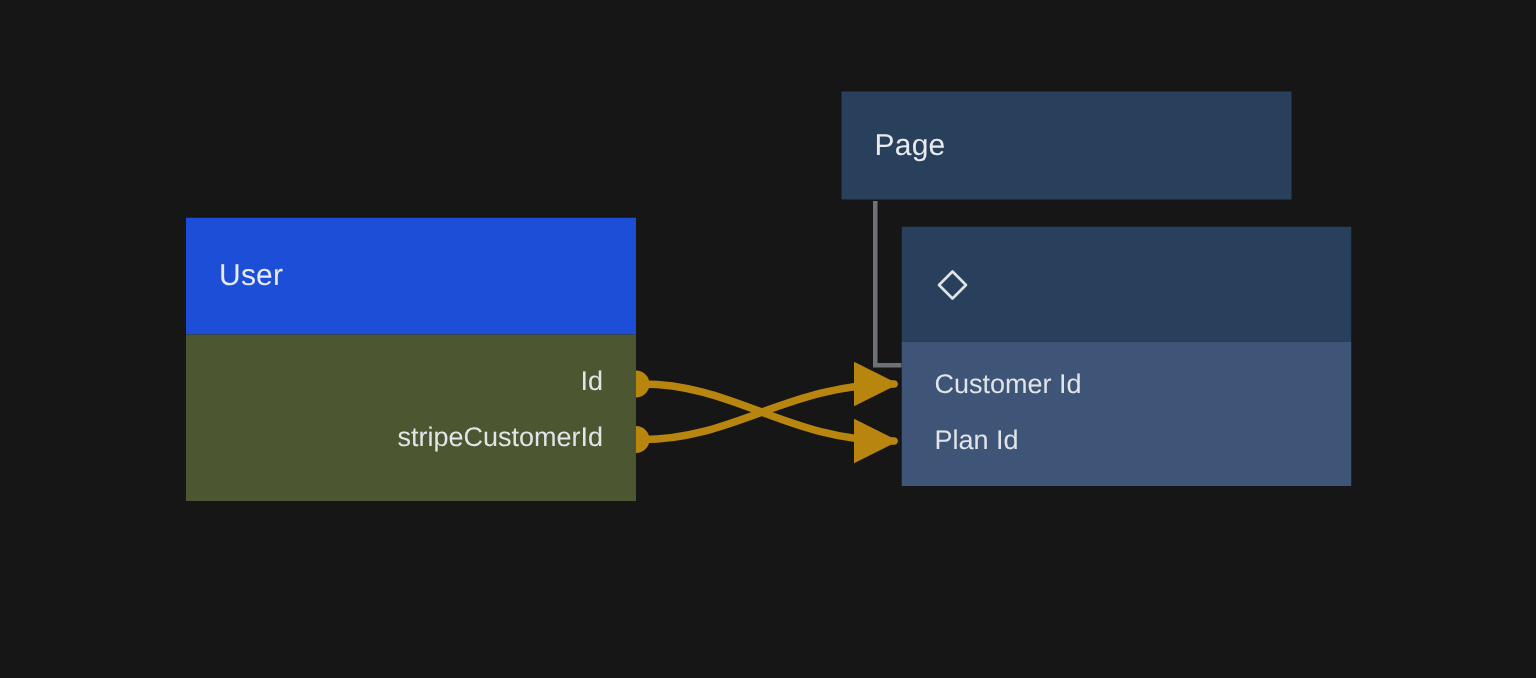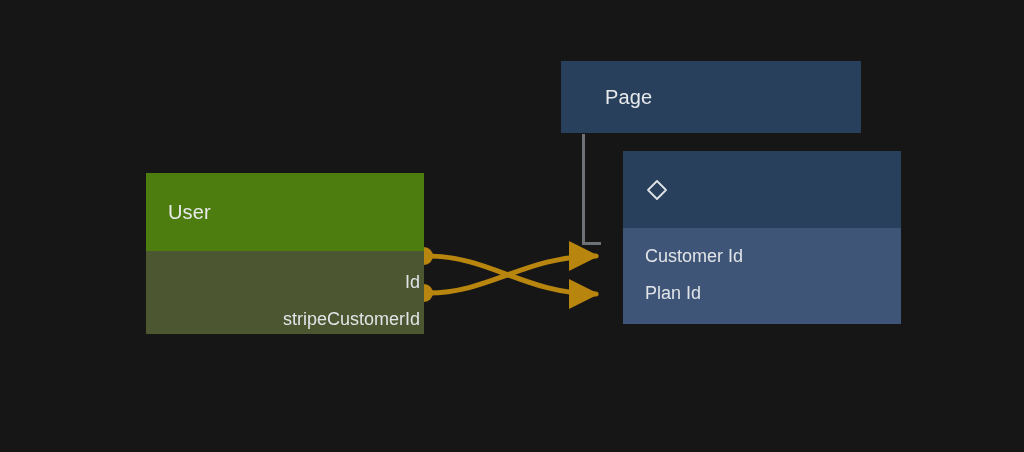--- a/index.html
+++ b/index.html
@@ -24,21 +24,20 @@
     left: 0;
     top: 0;
     width: 1024px;
     height: 452px;
     pointer-events: none;
   }
   .node {
     position: absolute;
     box-sizing: border-box;
     overflow: hidden;
-    padding-left: 22px;
   }
   .node-header {
     display: flex;
     align-items: center;
     justify-content: space-between;
     box-sizing: border-box;
   }
   .node-title {
     color: #e8eaec;
     font-size: 20px;
@@ -58,30 +57,29 @@
 
   
   #node-user {
     left: 124px;
     top: 145px;
     width: 300px;
     height: 189px;
   }
   #node-user .node-header {
     height: 78px;
-    background: #4d7c0f;
+    background: #1d4ed8;
     padding: 0 22px;
-    margin-top: 28px;
   }
   #node-user .node-body {
     height: 111px;
     background: #4c5630;
   }
   #node-user .field {
-    right: 4px;
+    right: 22px;
     text-align: right;
   }
   #field-id { top: 21px; }
   #field-stripecustomerid { top: 58px; }
 
   
   #node-page {
     left: 561px;
     top: 61px;
     width: 300px;

